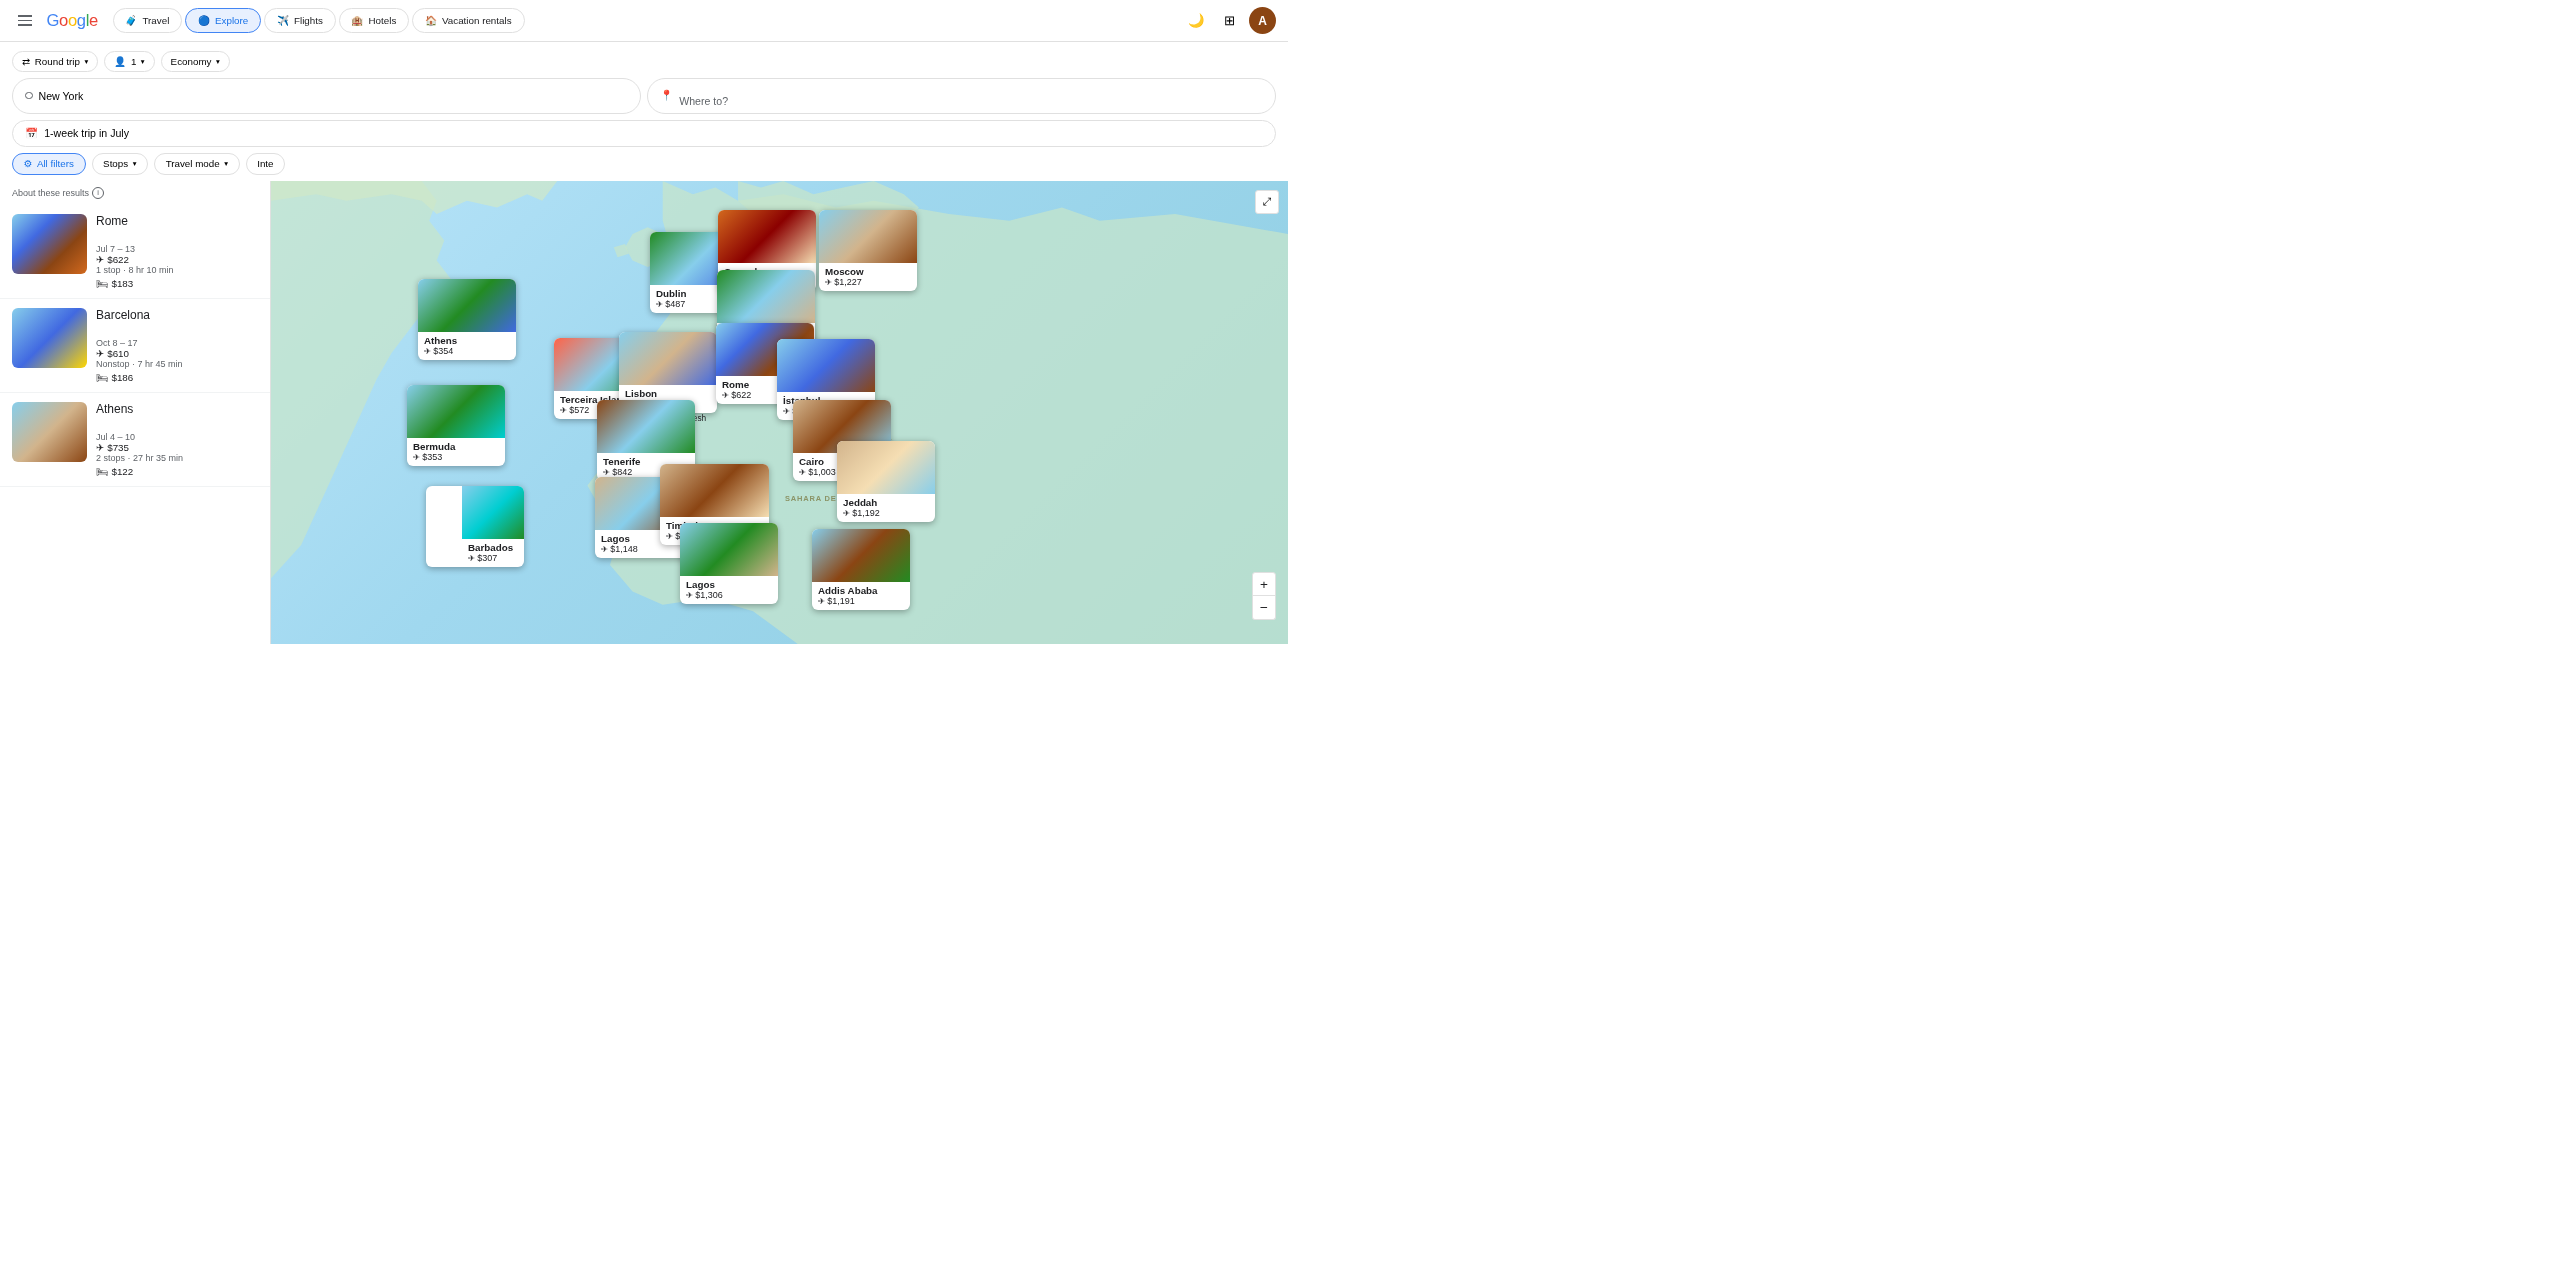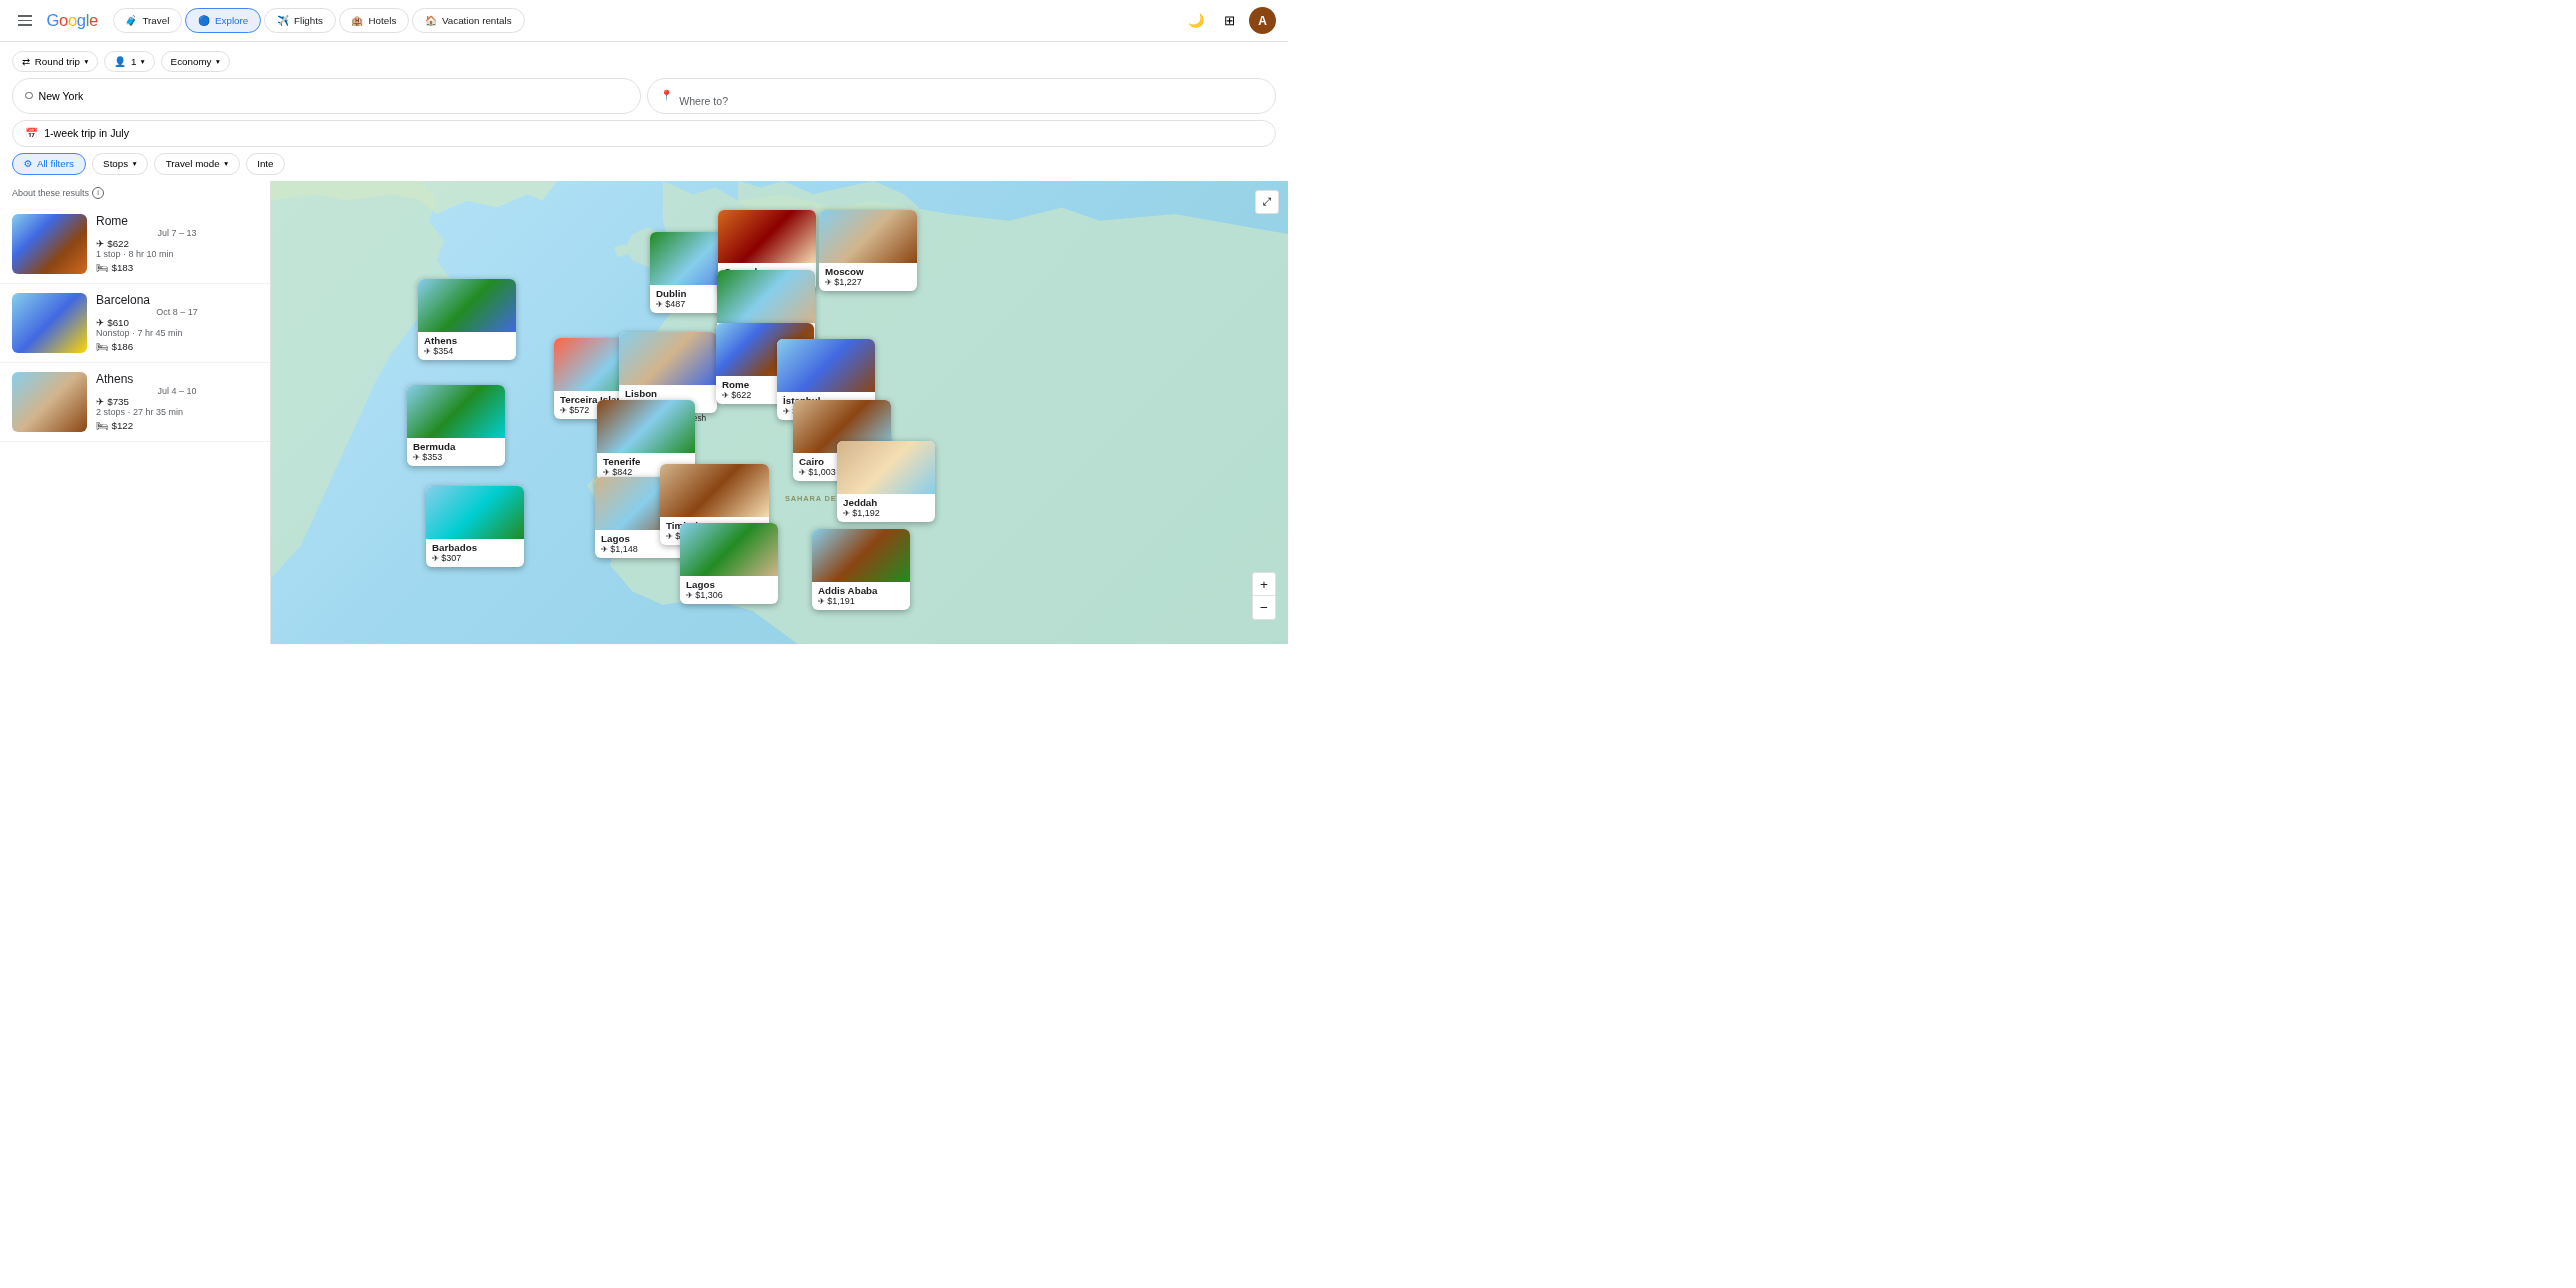--- a/index.html
+++ b/index.html
@@ -103,21 +103,21 @@
     }
     .result-thumb {
       width: 75px;
       height: 60px;
       border-radius: 6px;
       overflow: hidden;
       flex-shrink: 0;
     }
     .result-info { flex: 1; }
     .result-city { font-size: 12px; font-weight: 500; color: #202124; }
-    .result-dates { font-size: 9px; color: #5f6368; margin-top: 0; text-align: center; }
+    .result-dates { font-size: 9px; color: #5f6368; margin-top: 16px; }
     .result-flight { font-size: 9.8px; color: #202124; display: flex; align-items: center; gap: 3px; }
     .result-flight-details { font-size: 9px; color: #5f6368; }
     .result-hotel { font-size: 9.8px; color: #202124; display: flex; align-items: center; gap: 3px; margin-top: 3px; }
 
     
     .map-area { flex: 1; position: relative; overflow: hidden; background: #aadaff; }
 
     
     .map-bg {
       position: absolute;
@@ -464,21 +464,21 @@
       <div class="map-card-img thumb-bermuda"></div>
       <div class="map-card-info">
         <div class="map-card-city">Bermuda</div>
         <div class="map-card-price">
           <span class="plane-icon">✈</span>
             <span>$353</span>
         </div>
       </div>
     </div>
 
-    <div class="map-card" style="left:155px;top:305px;">
+    <div class="map-card" style="left:155px;top:305px;padding-left:36px;">
       <div class="map-card-img thumb-barbados"></div>
       <div class="map-card-info">
         <div class="map-card-city">Barbados</div>
         <div class="map-card-price">
           <span class="plane-icon">✈</span>
             <span>$307</span>
         </div>
       </div>
     </div>
 

